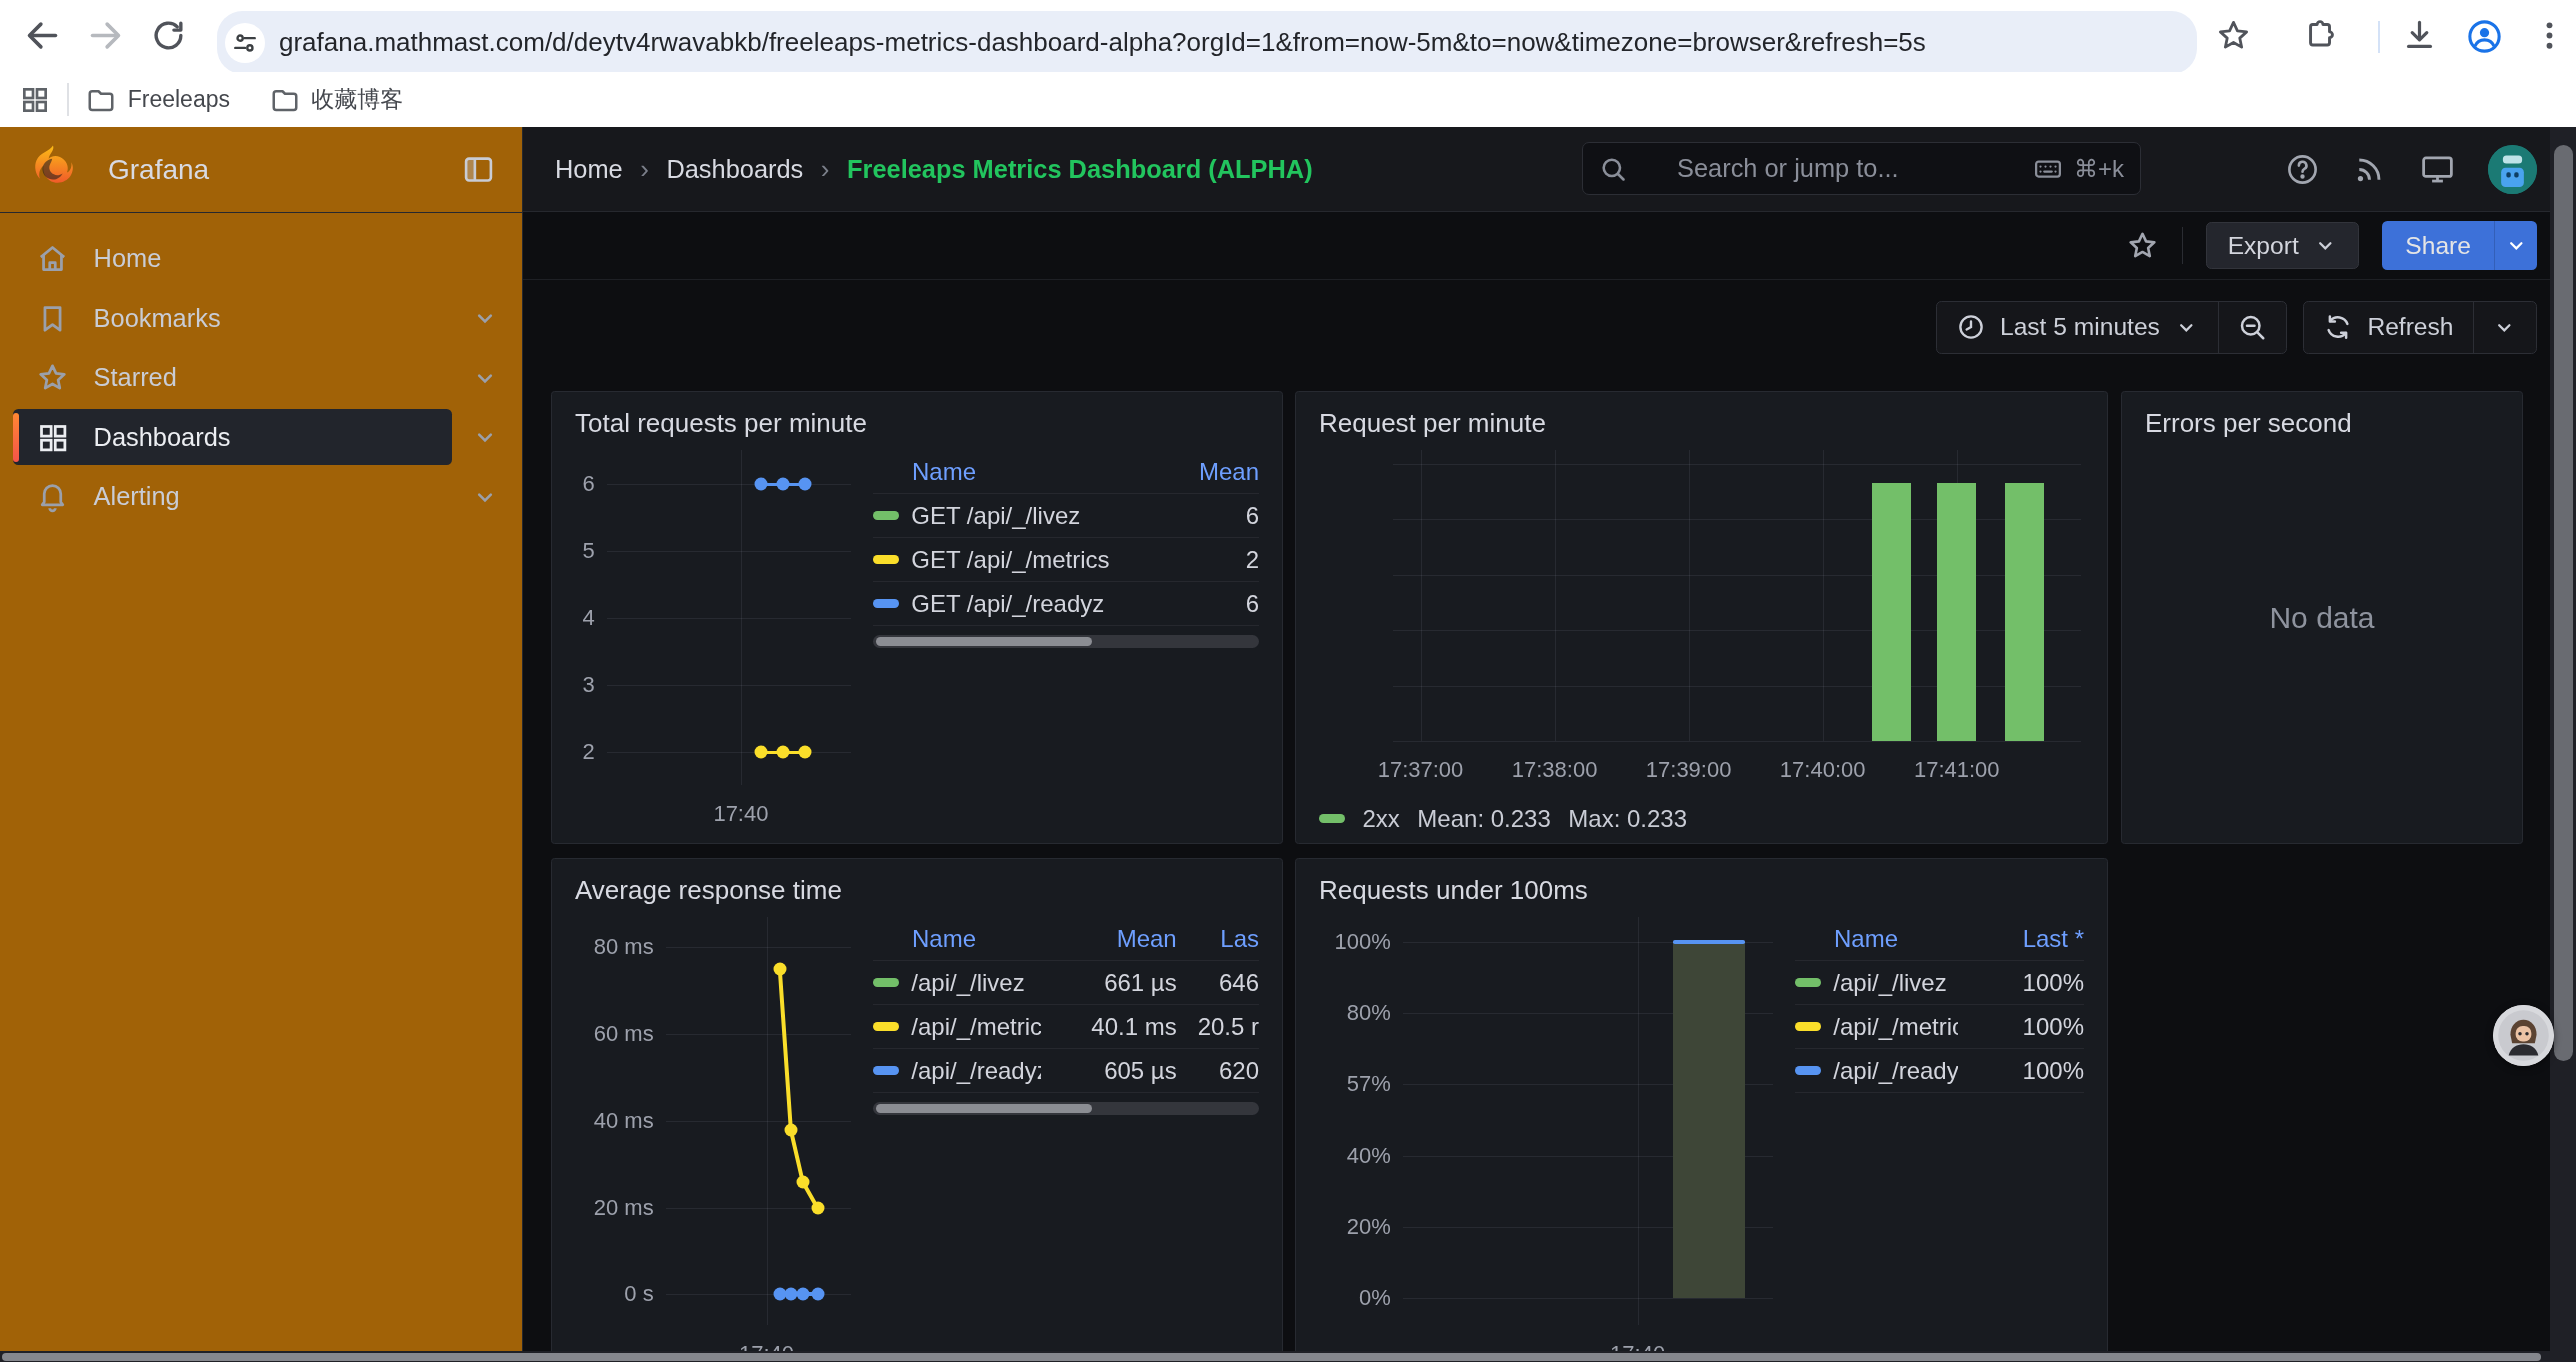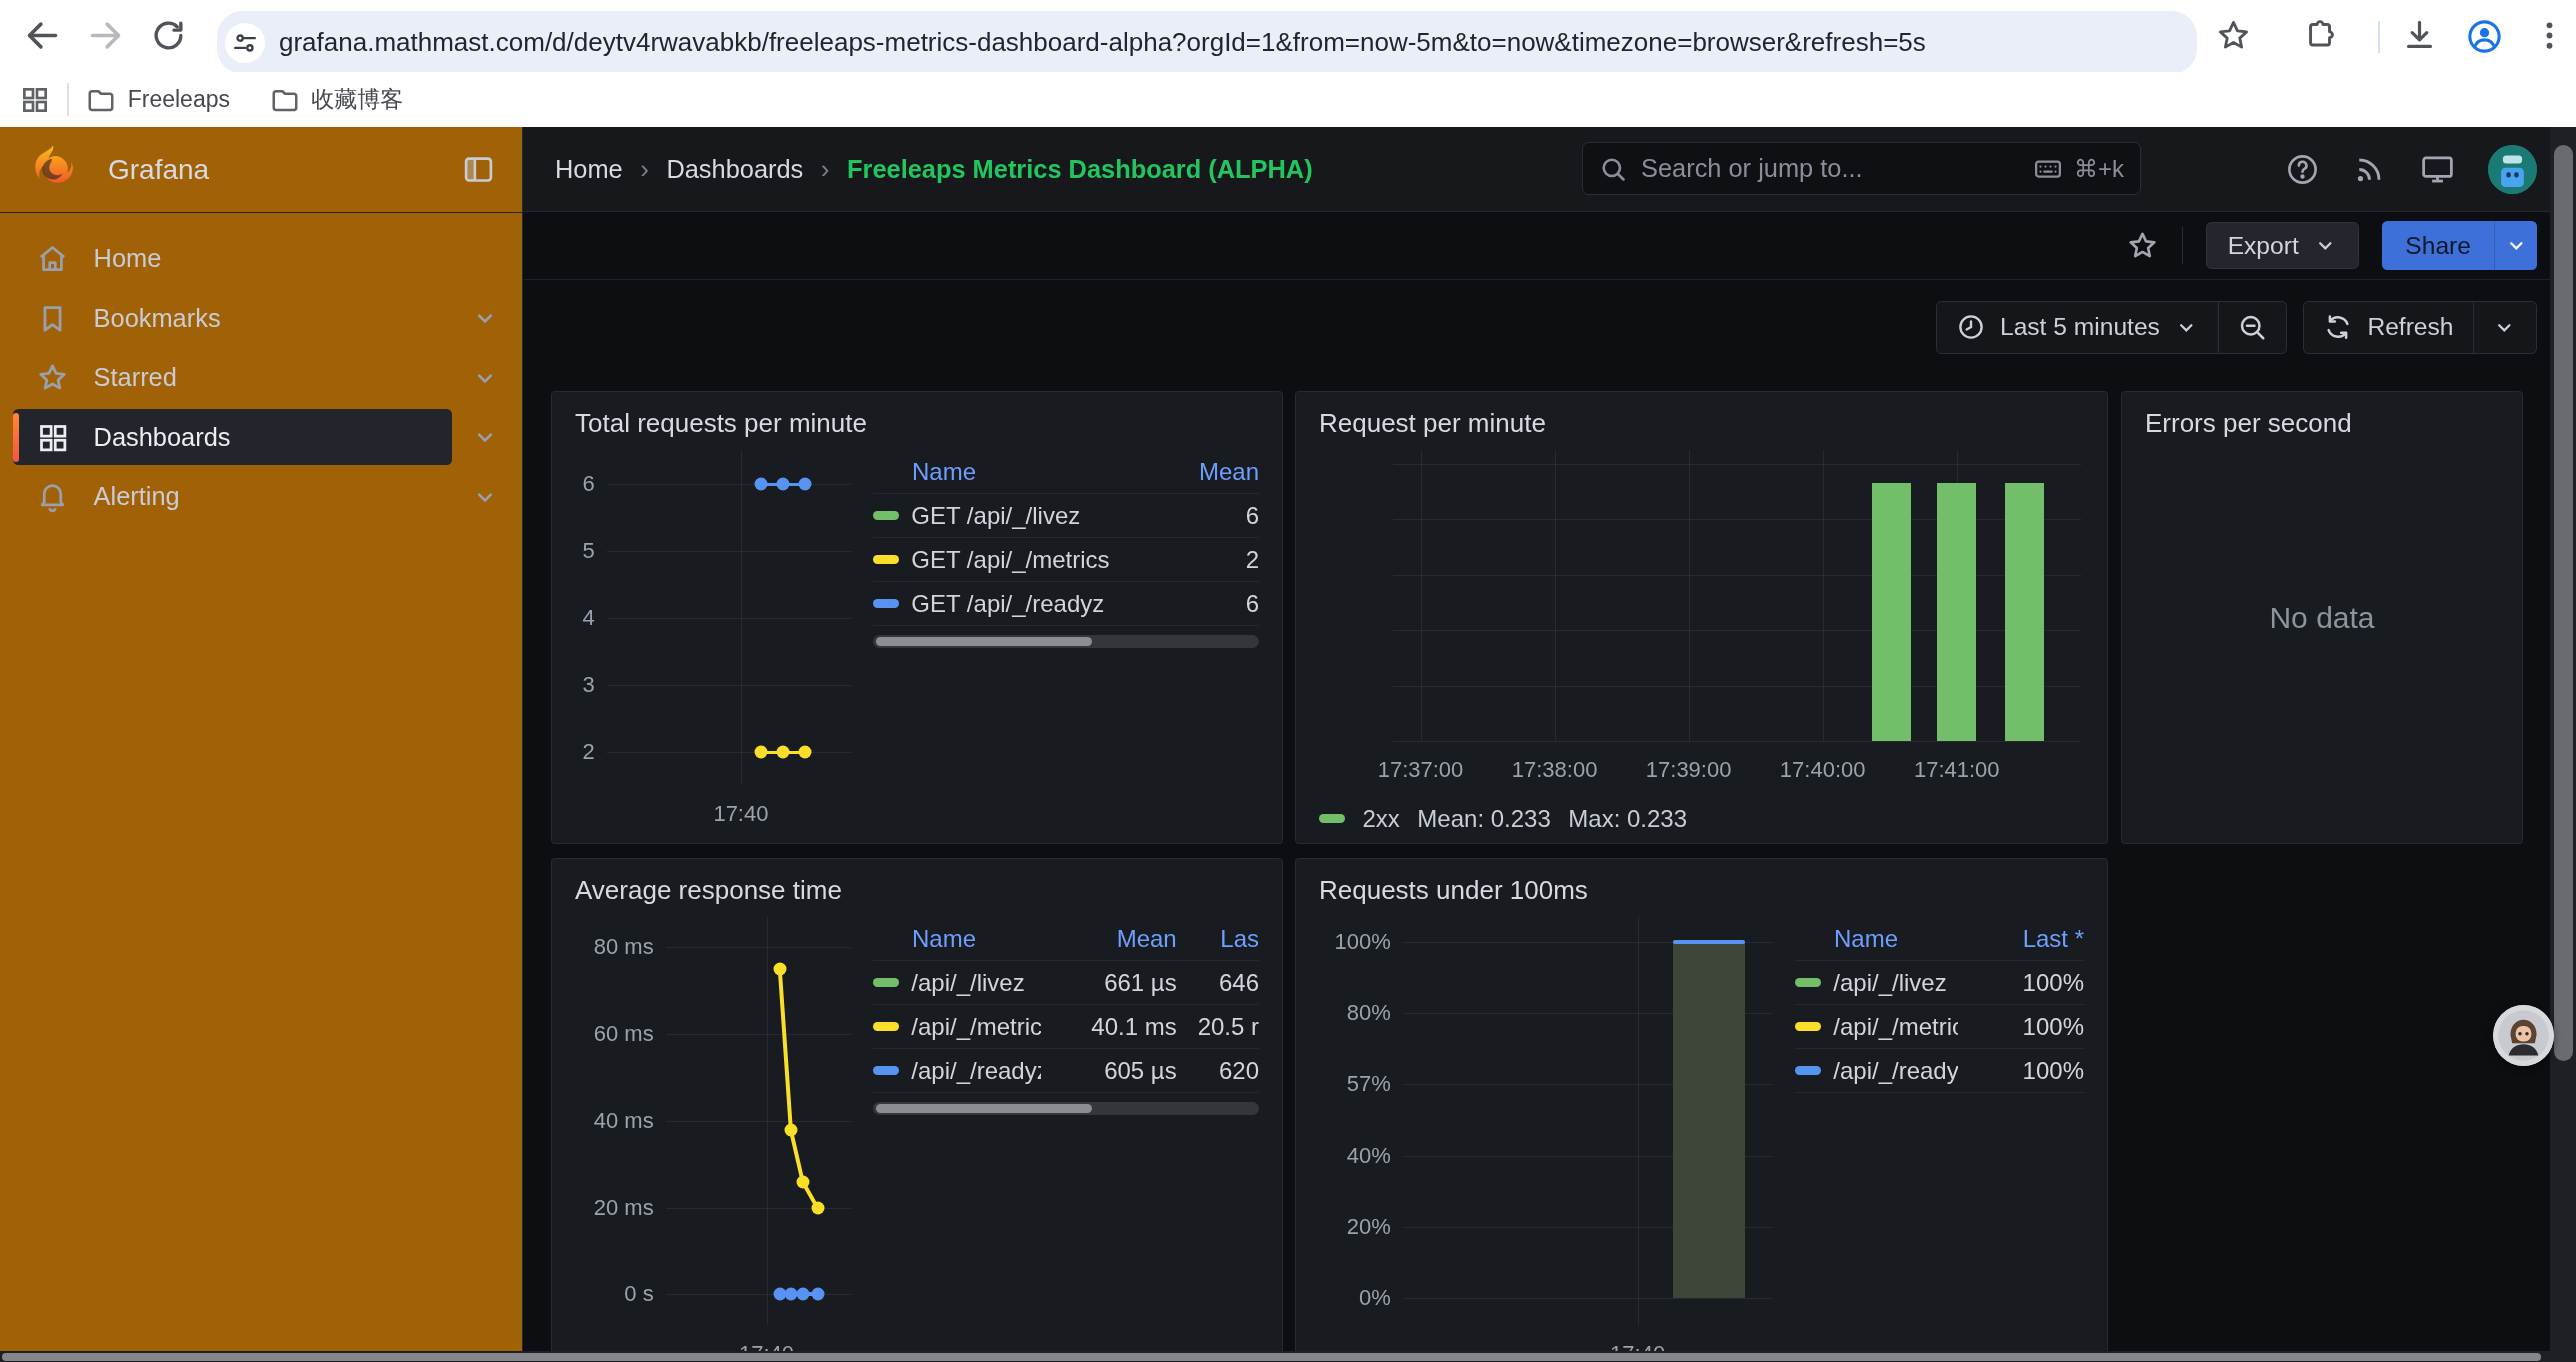--- a/index.html
+++ b/index.html
@@ -42,32 +42,32 @@
 
   .main{position:absolute;left:523px;top:0;right:0;bottom:0;}
   .crumb-bar{height:85px;background:#17181c;border-bottom:0.9px solid #26282e;
              display:flex;align-items:center;padding:0 0 0 32px;position:relative;box-sizing:border-box;}
   .crumb{font-size:25.4px;color:#d8dae2;font-weight:500;white-space:nowrap;}
   .crumb.dim{color:#22c55e;font-weight:700;}
   .crumb-sep{color:#7b7f8a;margin:0 17.5px;font-size:26px;}
   .search-box{position:absolute;left:1059px;top:15px;width:559px;height:53px;background:#0f1014;
               border:0.9px solid #2c2e35;border-radius:7px;display:flex;align-items:center;
               padding:0 16px;gap:14px;box-sizing:border-box;}
-  .search-ph{color:#8a8e99;font-size:25.4px;flex:1;}
+  .search-ph{color:#8a8e99;font-size:25.4px;flex:1;margin-left:36px;}
   .shortcut{display:flex;align-items:center;gap:10.5px;color:#8a8e99;font-size:24px;}
   .hdr-icons{position:absolute;right:39px;top:0;height:85px;display:flex;align-items:center;gap:32px;}
   .g-avatar{width:49px;height:49px;border-radius:50%;background:#1b7a74;overflow:hidden;}
 
   .actions-row{height:67px;display:flex;align-items:center;justify-content:flex-end;
                padding-right:39px;gap:23px;border-bottom:0.9px solid #1e2025;}
   .vsep{width:0.9px;height:37px;background:#2a2c32;}
   .btn-gray{height:47px;padding:0 21px;background:#24262d;border:0.9px solid #32343b;border-radius:5.3px;
             color:#d3d5dd;font-size:24.6px;font-weight:500;display:flex;align-items:center;gap:14px;}
   .btn-blue{display:flex;height:49px;border-radius:5.3px;overflow:hidden;}
-  .btn-blue .main-part{background:#3d71d9;color:#0f172a;padding:0 23px;display:flex;align-items:center;
+  .btn-blue .main-part{background:#3d71d9;color:#e5e5e5;padding:0 23px;display:flex;align-items:center;
             font-size:24.6px;font-weight:500;}
   .btn-blue .chev-part{background:#3d71d9;border-left:0.9px solid #335fb8;width:42px;
             display:flex;align-items:center;justify-content:center;}
 
   .time-row{height:94px;display:flex;align-items:center;justify-content:flex-end;
             padding-right:39px;gap:16px;}
   .group{display:flex;height:51px;border:0.9px solid #2c2e35;border-radius:5.3px;overflow:hidden;
          background:#15161a;align-items:stretch;}
   .gseg{display:flex;align-items:center;padding:0 19px;gap:14px;color:#cdd0d9;font-size:24.6px;font-weight:500;}
   .gdiv{width:0.9px;background:#2c2e35;}

